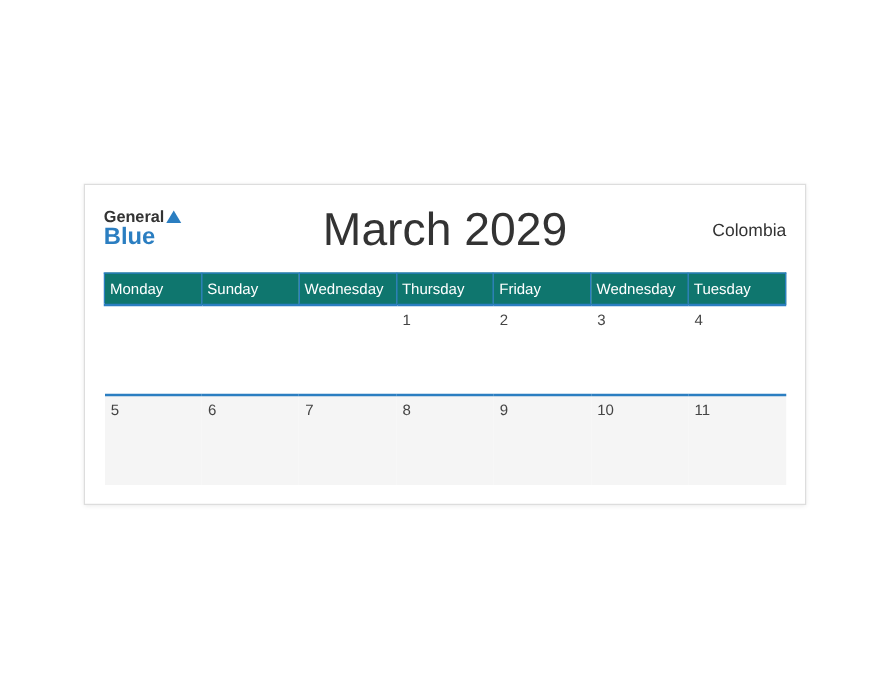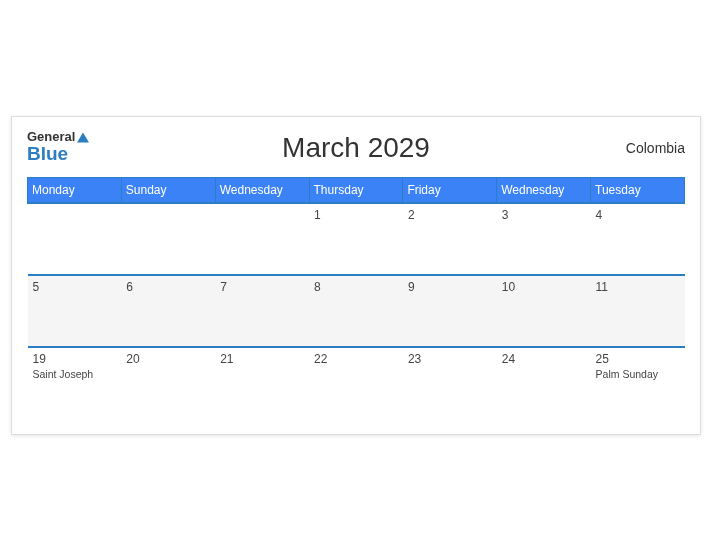--- a/index.html
+++ b/index.html
@@ -6,36 +6,36 @@
     body {
       font-family: Arial, sans-serif;
       background: #fff;
       width: 712px;
       height: 550px;
       display: flex;
       align-items: center;
       justify-content: center;
     }
     .calendar-container {
-      width: 690px;
+      width: 578px;
       background: #fff;
       padding: 10px 15px 15px 15px;
       border: 1px solid #ddd;
       box-shadow: 0 1px 4px rgba(0,0,0,0.1);
     }
     .calendar-header {
       display: flex;
       align-items: center;
       justify-content: center;
       position: relative;
       margin-bottom: 8px;
       padding: 5px 0;
     }
     .calendar-title {
-      font-size: 28px;
+      font-size: 37px;
       font-weight: normal;
       color: #333;
       text-align: center;
     }
     .logo {
       position: absolute;
       left: 0;
       top: 50%;
       transform: translateY(-50%);
       display: flex;
@@ -73,21 +73,21 @@
       transform: translateY(-50%);
       font-size: 14px;
       color: #333;
       text-align: right;
     }
     .calendar-grid {
       width: 100%;
       border-collapse: collapse;
     }
     .calendar-grid th {
-      background: #3b82f6;
+      background: #0f766e;
       color: #fff;
       font-size: 12px;
       font-weight: normal;
       padding: 5px 4px;
       text-align: left;
       border: 1px solid #2b7ec1;
     }
     .calendar-grid td {
       width: calc(100% / 7);
       height: 72px;
@@ -178,40 +178,15 @@
           <td>
             <span class="day-number">9</span>
           </td>
           <td>
             <span class="day-number">10</span>
           </td>
           <td>
             <span class="day-number">11</span>
           </td>
         </tr>
-        <tr>
-          <td>
-            <span class="day-number">19</span>
-            <span class="event-label">Saint Joseph</span>
-          </td>
-          <td>
-            <span class="day-number">20</span>
-          </td>
-          <td>
-            <span class="day-number">21</span>
-          </td>
-          <td>
-            <span class="day-number">22</span>
-          </td>
-          <td>
-            <span class="day-number">23</span>
-          </td>
-          <td>
-            <span class="day-number">24</span>
-          </td>
-          <td>
-            <span class="day-number">25</span>
-            <span class="event-label">Palm Sunday</span>
-          </td>
-        </tr>
       </tbody>
   </table>
 </div>
 
 </body></html>

